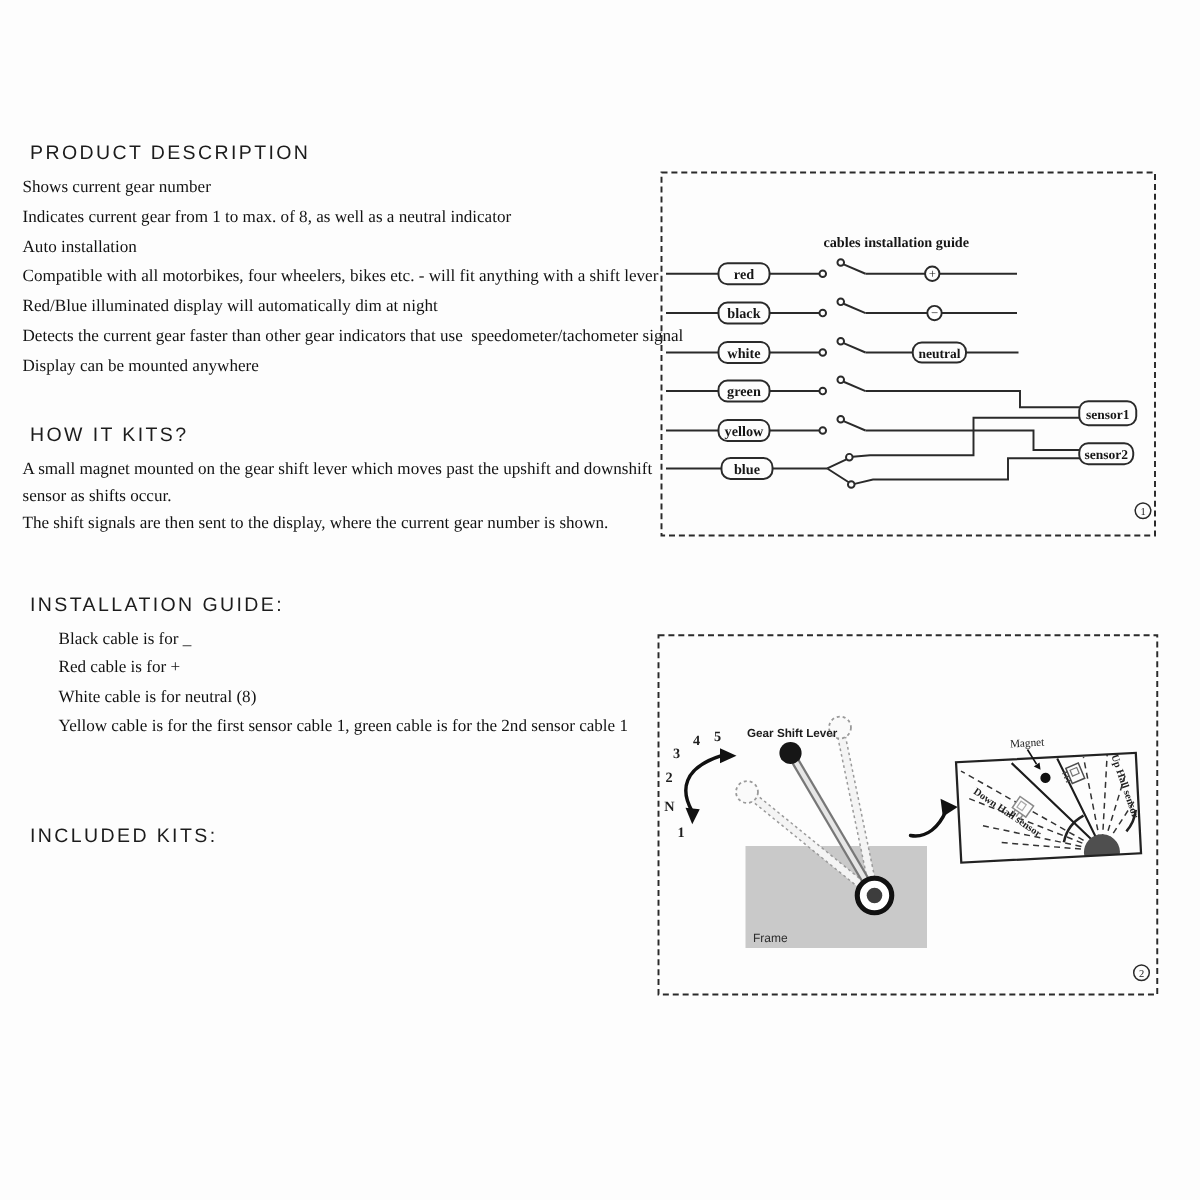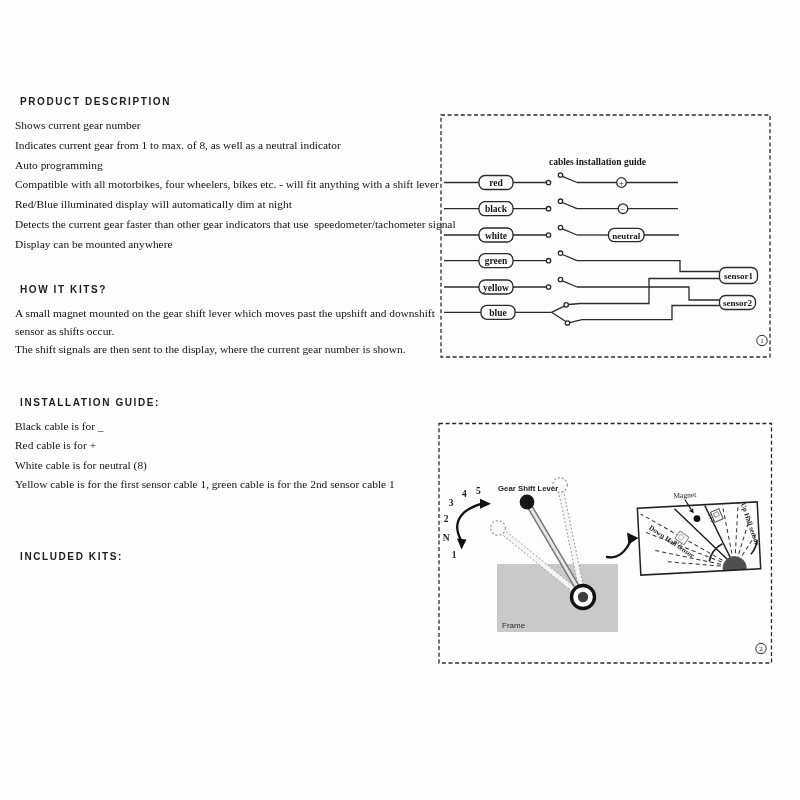--- a/index.html
+++ b/index.html
@@ -1,41 +1,41 @@
 <!DOCTYPE html>
 <html><head>
 <meta charset="utf-8">
 <style>
   html,body{margin:0;padding:0;}
   body{width:800px;height:800px;background:#fdfdfd;position:relative;overflow:hidden;
        font-family:"Liberation Serif",serif;color:#141414;}
   .sec{position:absolute;left:0;width:440px;}
-  .sec h2{margin:0 0 0 20px;font-family:"Liberation Sans",sans-serif;font-weight:700;
-          font-size:10px;letter-spacing:1.6px;color:#1c1c1c;line-height:17px;}
+  .sec h2{margin:0 0 0 20px;font-family:"Liberation Sans",sans-serif;font-weight:400;
+          font-size:13px;letter-spacing:1.6px;color:#1c1c1c;line-height:17px;}
   .items{margin:6px 0 0 15px;}
   .ln{font-size:11.4px;white-space:pre;color:#121212;}
   .s1 .ln{line-height:19.8px;}
   .s2 .ln{line-height:18px;}
-  .s3 .ln{line-height:19.4px;}
+  .s3 .ln{line-height:19.4px;margin-left:24px;}
   .s4 .ln{line-height:20.2px;}
   svg{position:absolute;}
   svg text{font-family:"Liberation Serif",serif;}
   .sans{font-family:"Liberation Sans",sans-serif;}
 </style>
 </head>
 <body>
 
 <div class="page">
 
   <div class="sec s1" style="top:93px">
     <h2>PRODUCT DESCRIPTION</h2>
     <div class="items">
       <div class="ln">Shows current gear number</div>
       <div class="ln">Indicates current gear from 1 to max. of 8, as well as a neutral indicator</div>
-      <div class="ln">Auto programming</div>
+      <div class="ln">Auto installation</div>
       <div class="ln">Compatible with all motorbikes, four wheelers, bikes etc. - will fit anything with a shift lever</div>
       <div class="ln">Red/Blue illuminated display will automatically dim at night</div>
       <div class="ln">Detects the current gear faster than other gear indicators that use  speedometer/tachometer signal</div>
       <div class="ln">Display can be mounted anywhere</div>
     </div>
   </div>
 
   <div class="sec s2" style="top:281px">
     <h2>HOW IT KITS?</h2>
     <div class="items">

